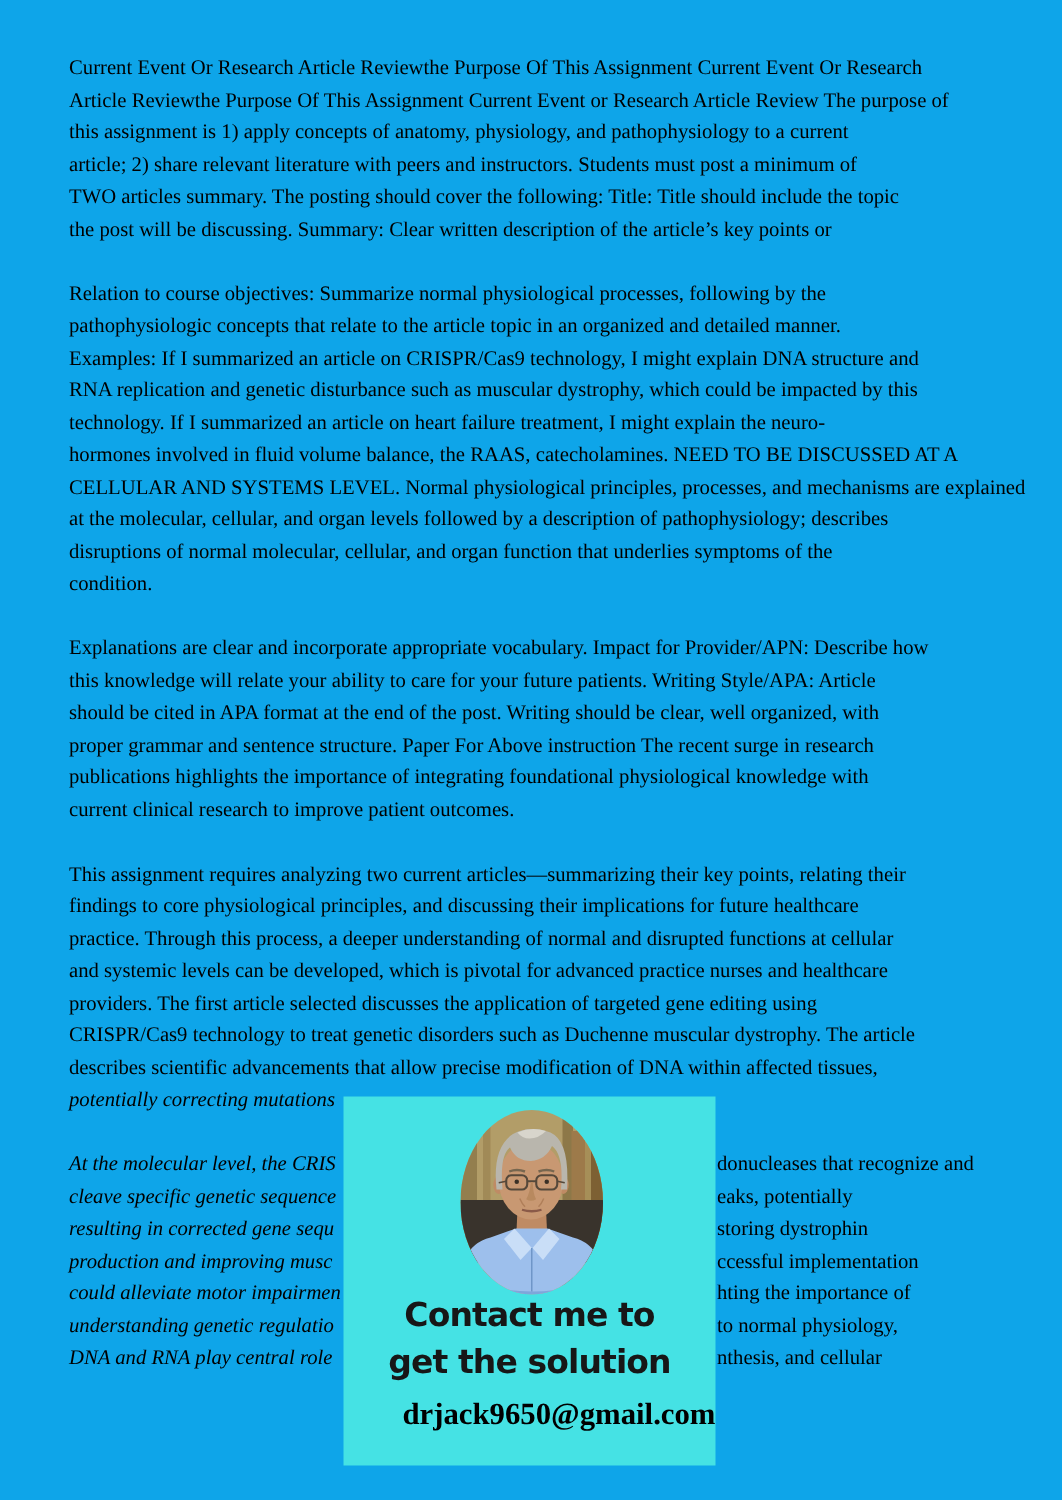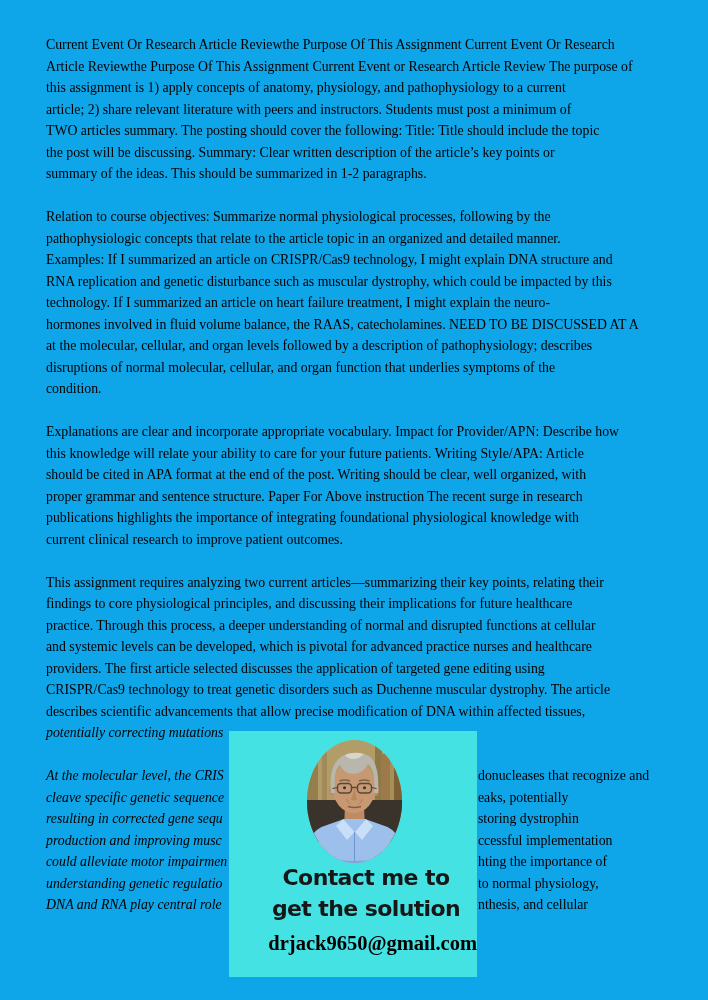--- a/index.html
+++ b/index.html
@@ -35,21 +35,20 @@
     width:95px;height:123px;
   }
   .promo-line{
     position:absolute;left:0;width:100%;
     text-align:center;
     font-family:"DejaVu Sans", sans-serif;
     font-weight:700;
     font-size:22px;
     letter-spacing:-0.6px;
     color:#171717;
-    padding-left:13px;
   }
   .promo-line.l1{top:134px;}
   .promo-line.l2{top:165px;text-align:center;}
   .promo-email{
     position:absolute;left:0;width:100%;top:201px;
     text-align:right;
     font-family:"Liberation Serif", serif;
     font-weight:700;
     font-size:20.5px;
     color:#000000;
@@ -61,29 +60,29 @@
 <div class="page">
 
   <div class="doc">
       <div class="para">
         <div class="line">Current Event Or Research Article Reviewthe Purpose Of This Assignment Current Event Or Research</div>
         <div class="line">Article Reviewthe Purpose Of This Assignment Current Event or Research Article Review The purpose of</div>
         <div class="line">this assignment is 1) apply concepts of anatomy, physiology, and pathophysiology to a current</div>
         <div class="line">article; 2) share relevant literature with peers and instructors. Students must post a minimum of</div>
         <div class="line">TWO articles summary. The posting should cover the following: Title: Title should include the topic</div>
         <div class="line">the post will be discussing. Summary: Clear written description of the article’s key points or</div>
-        <div class="line">summary of the ideas. This should be summarized in 1-2 paragraphs.</div>
       </div>
       <div class="para">
         <div class="line">Relation to course objectives: Summarize normal physiological processes, following by the</div>
         <div class="line">pathophysiologic concepts that relate to the article topic in an organized and detailed manner.</div>
         <div class="line">Examples: If I summarized an article on CRISPR/Cas9 technology, I might explain DNA structure and</div>
         <div class="line">RNA replication and genetic disturbance such as muscular dystrophy, which could be impacted by this</div>
         <div class="line">technology. If I summarized an article on heart failure treatment, I might explain the neuro-</div>
         <div class="line">hormones involved in fluid volume balance, the RAAS, catecholamines. NEED TO BE DISCUSSED AT A</div>
+        <div class="line">CELLULAR AND SYSTEMS LEVEL. Normal physiological principles, processes, and mechanisms are explained</div>
         <div class="line">at the molecular, cellular, and organ levels followed by a description of pathophysiology; describes</div>
         <div class="line">disruptions of normal molecular, cellular, and organ function that underlies symptoms of the</div>
         <div class="line">condition.</div>
       </div>
       <div class="para">
         <div class="line">Explanations are clear and incorporate appropriate vocabulary. Impact for Provider/APN: Describe how</div>
         <div class="line">this knowledge will relate your ability to care for your future patients. Writing Style/APA: Article</div>
         <div class="line">should be cited in APA format at the end of the post. Writing should be clear, well organized, with</div>
         <div class="line">proper grammar and sentence structure. Paper For Above instruction The recent surge in research</div>
         <div class="line">publications highlights the importance of integrating foundational physiological knowledge with</div>

